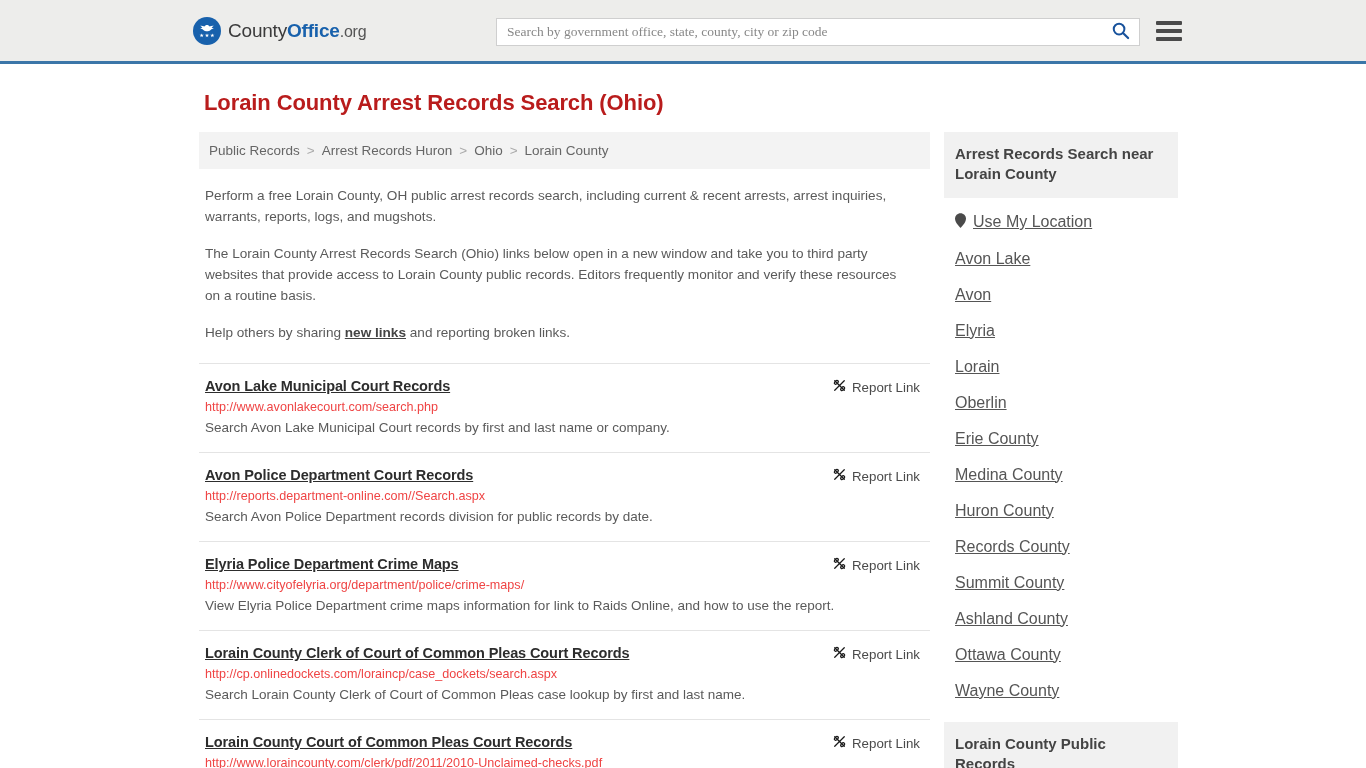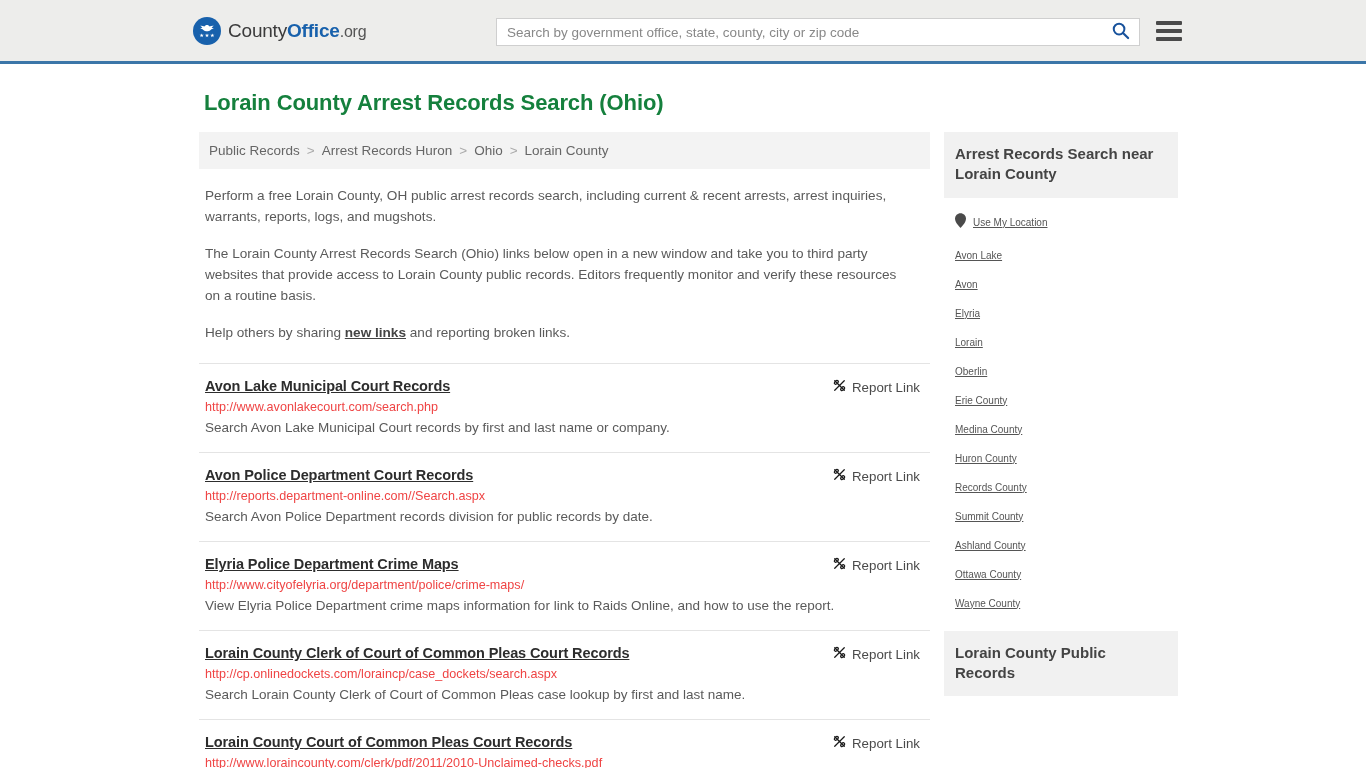--- a/index.html
+++ b/index.html
@@ -54,21 +54,21 @@
     border: 1px solid #cfcfcf;
   }
   .search-input {
     flex: 1;
     height: 100%;
     border: 0;
     outline: 0;
     padding: 0 10px;
     font-size: 13.5px;
     color: #333;
-    font-family: Liberation Sans, sans-serif;
+    font-family: Liberation Serif, serif;
     background: transparent;
   }
   .search-input::placeholder { color: #888; }
   .search-btn {
     width: 38px; height: 100%;
     background: transparent; border: 0;
     display: flex; align-items: center; justify-content: center;
     cursor: pointer;
   }
   .menu-btn {
@@ -88,21 +88,21 @@
   }
 
   
   .page {
     width: 1366px;
     padding: 0 193px 0 199px;
   }
   .page-title {
     font-size: 22px;
     font-weight: bold;
-    color: #15803d;
+    color: #b91c1c;
     margin: 26px 0 16px 5px;
     letter-spacing: -0.1px;
   }
   .columns { display: flex; align-items: flex-start; gap: 14px; }
   .col-main { width: 731px; flex-shrink: 0; }
   .col-side { width: 234px; flex-shrink: 0; }
 
   
   .breadcrumb {
     background: #f3f3f3;
@@ -191,21 +191,21 @@
     line-height: 1.35;
   }
   .side-links { padding: 6px 0 0 11px; }
   .side-link-row {
     display: flex;
     align-items: center;
     gap: 7px;
     padding: 9px 0 9px 0;
   }
   .side-link {
-    font-size: 10px;
+    font-size: 16px;
     color: #555;
     text-decoration: underline;
   }
   .pin-icon { flex-shrink: 0; display: block; }
   .side-block-2 { margin-top: 13px; }
 </style>
 </head>
 <body>
 
 <header class="site-header">

